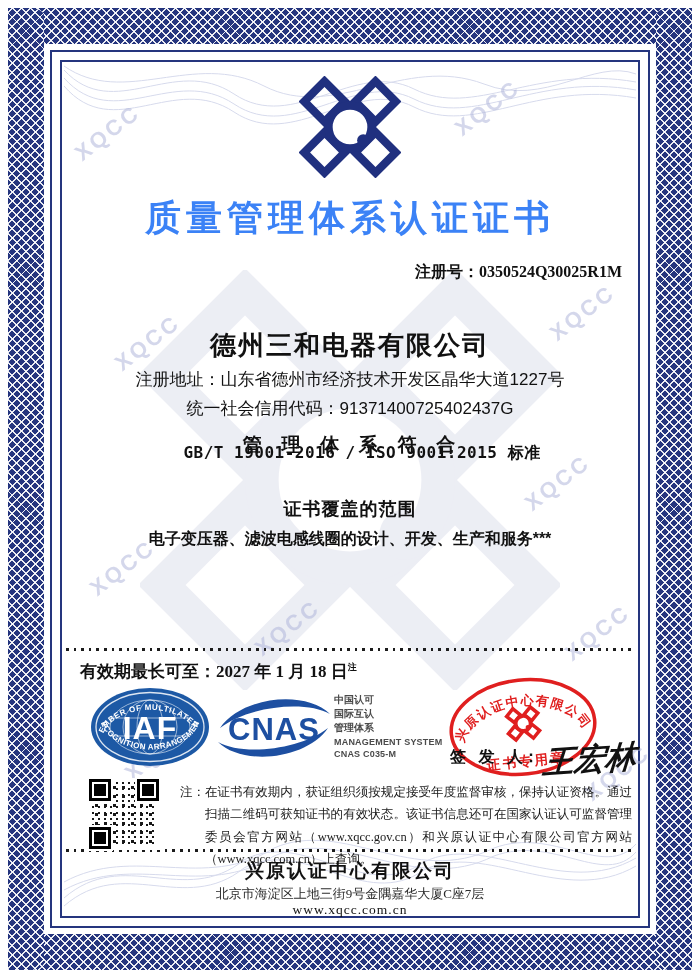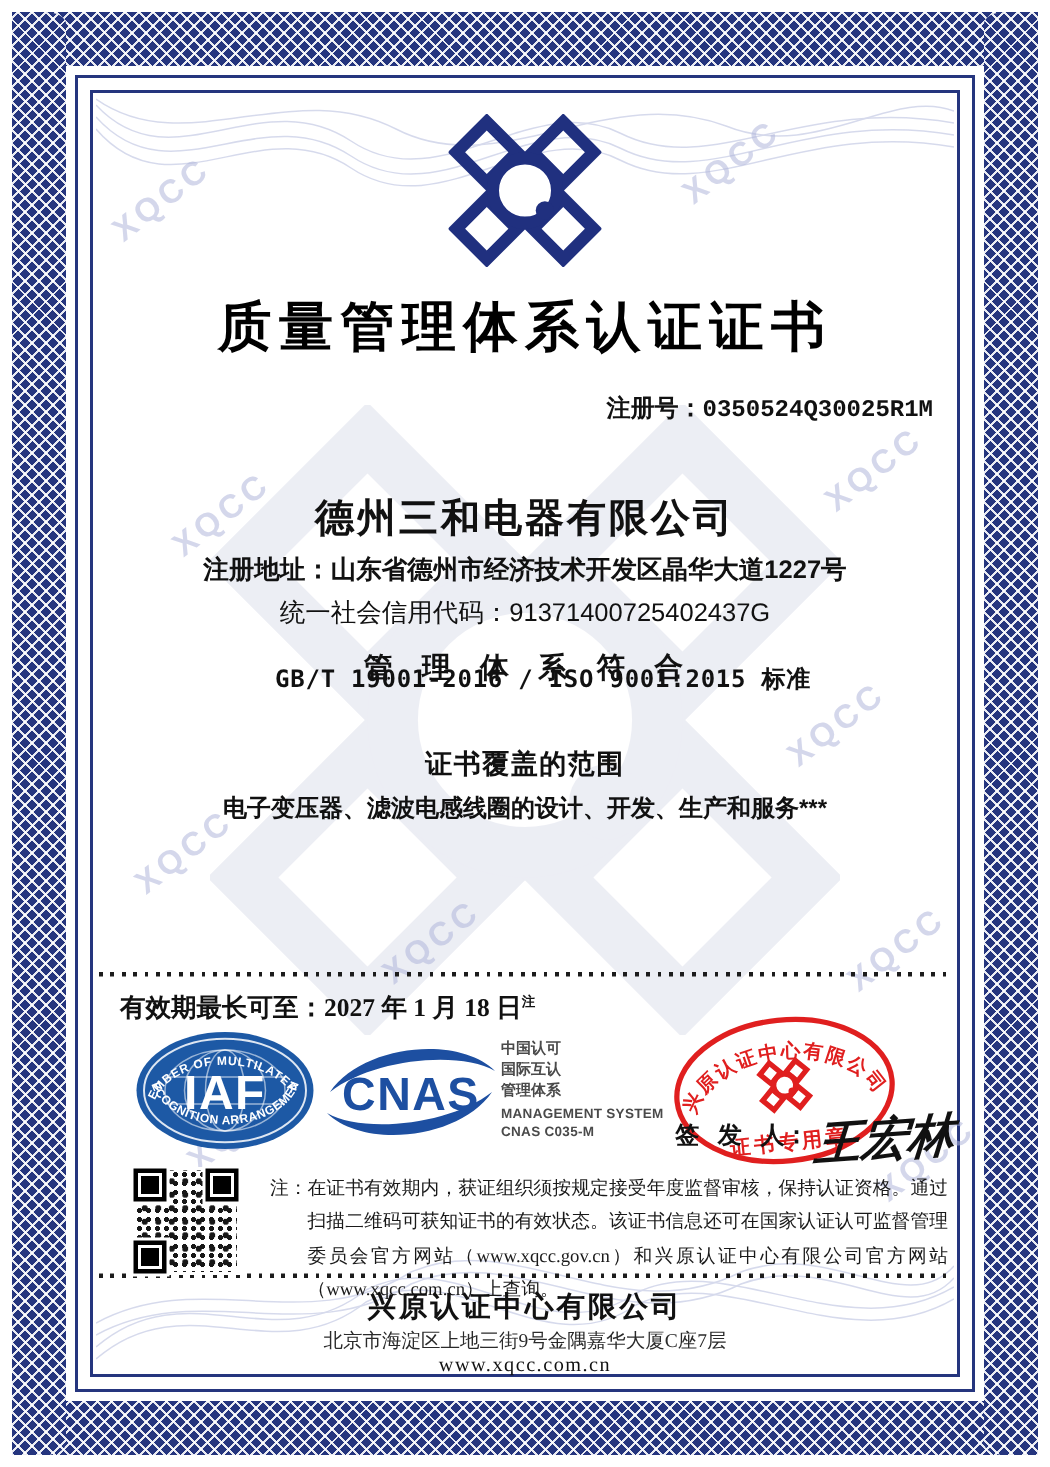--- a/index.html
+++ b/index.html
@@ -21,28 +21,28 @@
   .frame{position:absolute;inset:60px;border:2px solid #25357e;pointer-events:none;}
 
   
   .wm-logo{left:140px;top:270px;width:420px;height:420px;opacity:.08;}
   .wm-waves{opacity:.6;pointer-events:none;}
   .wm-text{color:rgba(176,183,219,.55);font-size:22px;letter-spacing:3px;
            transform:rotate(-38deg);font-weight:bold;pointer-events:none;}
 
   
   .logo{left:299px;top:76px;width:102px;height:102px;}
-  .title{top:194px;font-size:36px;font-weight:bold;letter-spacing:5px;color:#000000;}
+  .title{top:194px;font-size:36px;font-weight:bold;letter-spacing:5px;color:#3b82f6;}
   .regline{top:262px;right:78px;font-size:16px;font-weight:bold;}
-  .regline .num{font-family:Liberation Mono, monospace;font-size:16px;}
+  .regline .num{font-family:Liberation Serif, serif;font-size:16px;}
 
   
   .certify{top:302px;font-size:19px;font-weight:bold;word-spacing:1.7em;}
   .company{top:328px;font-size:26px;font-weight:bold;letter-spacing:2px;}
-  .addr{top:368px;font-size:17px;font-weight:bold;}
+  .addr{top:368px;font-size:17px;font-weight:normal;}
   .credit{top:397px;font-size:17px;font-weight:normal;}
   .syshead{top:432px;font-size:19px;font-weight:bold;word-spacing:.55em;letter-spacing:2px;}
   .standard{top:443px;font-size:16px;font-weight:bold;font-family:"DejaVu Sans Mono",monospace;letter-spacing:.5px;padding-left:24px;}
   .scopehead{top:497px;font-size:18px;font-weight:bold;letter-spacing:1px;}
   .scopetext{top:529px;font-size:16px;font-weight:bold;}
   .scopesite{top:570px;font-size:15px;font-weight:bold;}
 
   .dotline{height:3px;left:66px;right:66px;
     background:repeating-linear-gradient(90deg,#1c1c1c 0 2.6px,transparent 2.6px 7.6px);}
   .dot1{top:648px;} .dot2{top:849px;}

